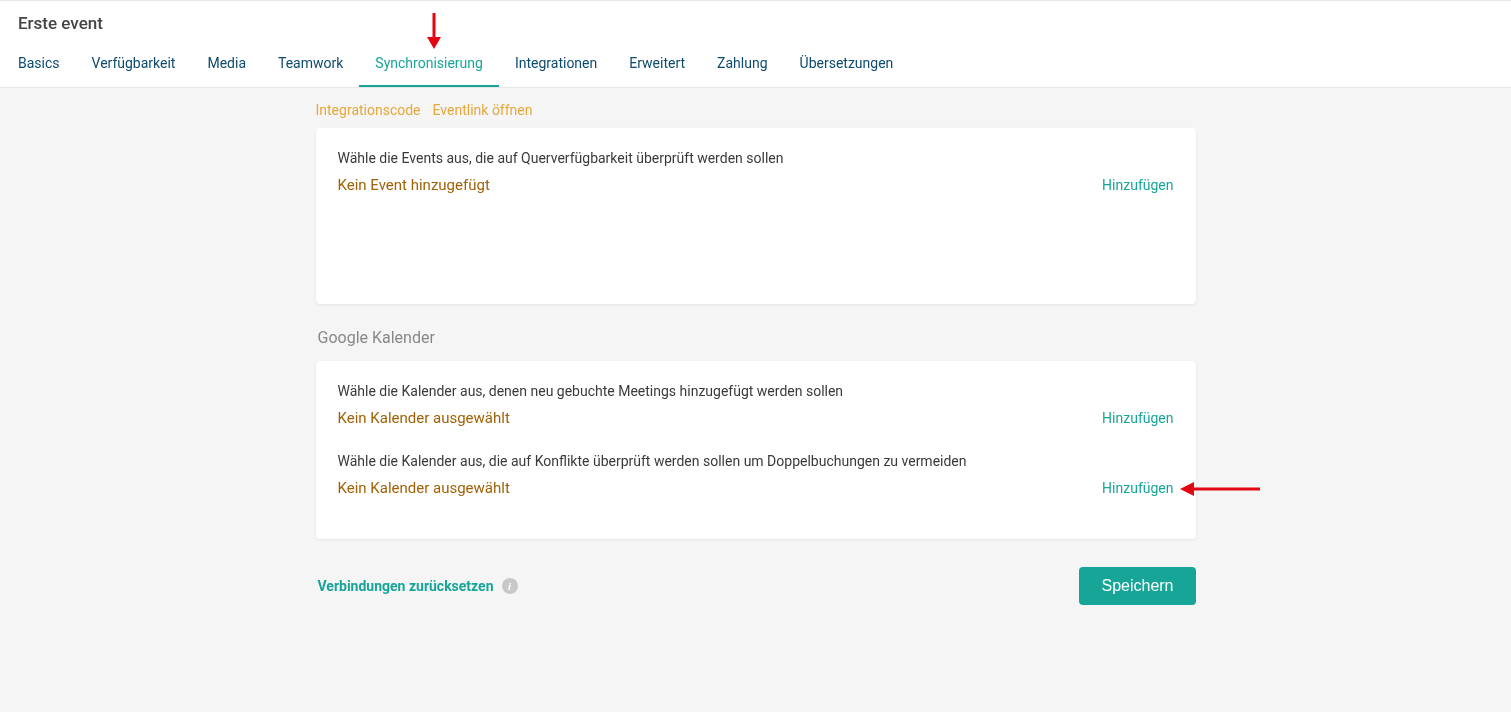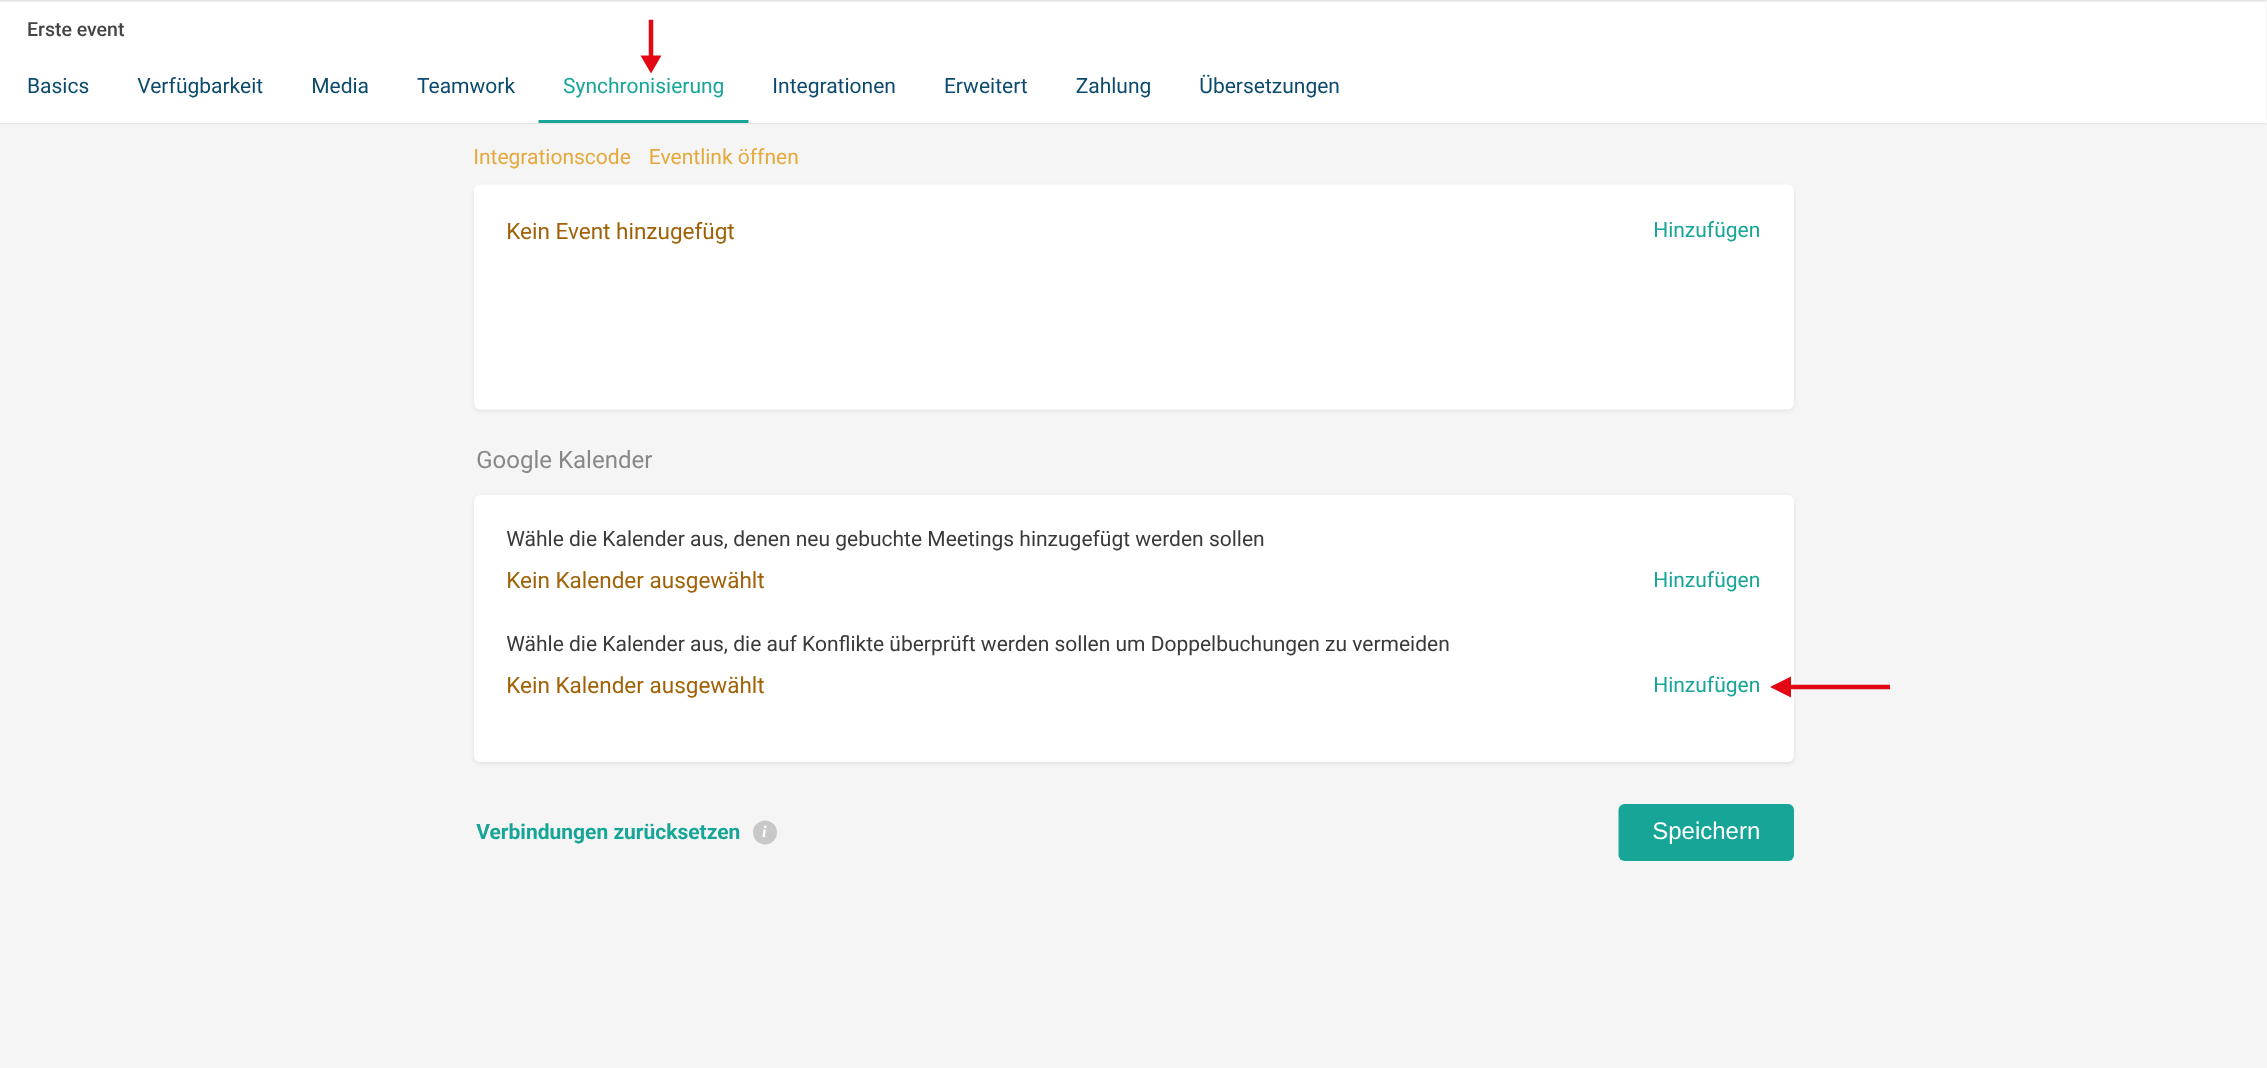--- a/index.html
+++ b/index.html
@@ -13,21 +13,21 @@
       color: #3a3a3a;
       font-size: 14px;
     }
     .header {
       background: #fff;
       border-top: 1px solid #e5e5e5;
       border-bottom: 1px solid #e5e5e5;
     }
     .page-title {
       padding: 12px 23px 8px 18px;
-      font-size: 13px;
+      font-size: 17px;
       font-weight: 500;
       color: #444;
     }
     .tabs {
       display: flex;
       padding: 0 2px;
     }
     .tab {
       padding: 14px 16px 14px 16px;
       font-size: 14px;
@@ -185,20 +185,21 @@
 
 <div class="content-wrap">
   <div class="center-col">
     <div class="top-links">
       <span class="top-link">Integrationscode</span>
       <span class="top-link">Eventlink öffnen</span>
     </div>
 
     <div class="card">
       <div class="field-block">
+        <div class="field-label">Wähle die Events aus, die auf Querverfügbarkeit überprüft werden sollen</div>
         <div class="field-row">
           <span class="placeholder-text">Kein Event hinzugefügt</span>
           <span class="add-link">Hinzufügen</span>
         </div>
       </div>
       <div class="extra-space"></div>
     </div>
 
     <div class="section-heading">Google Kalender</div>
 

